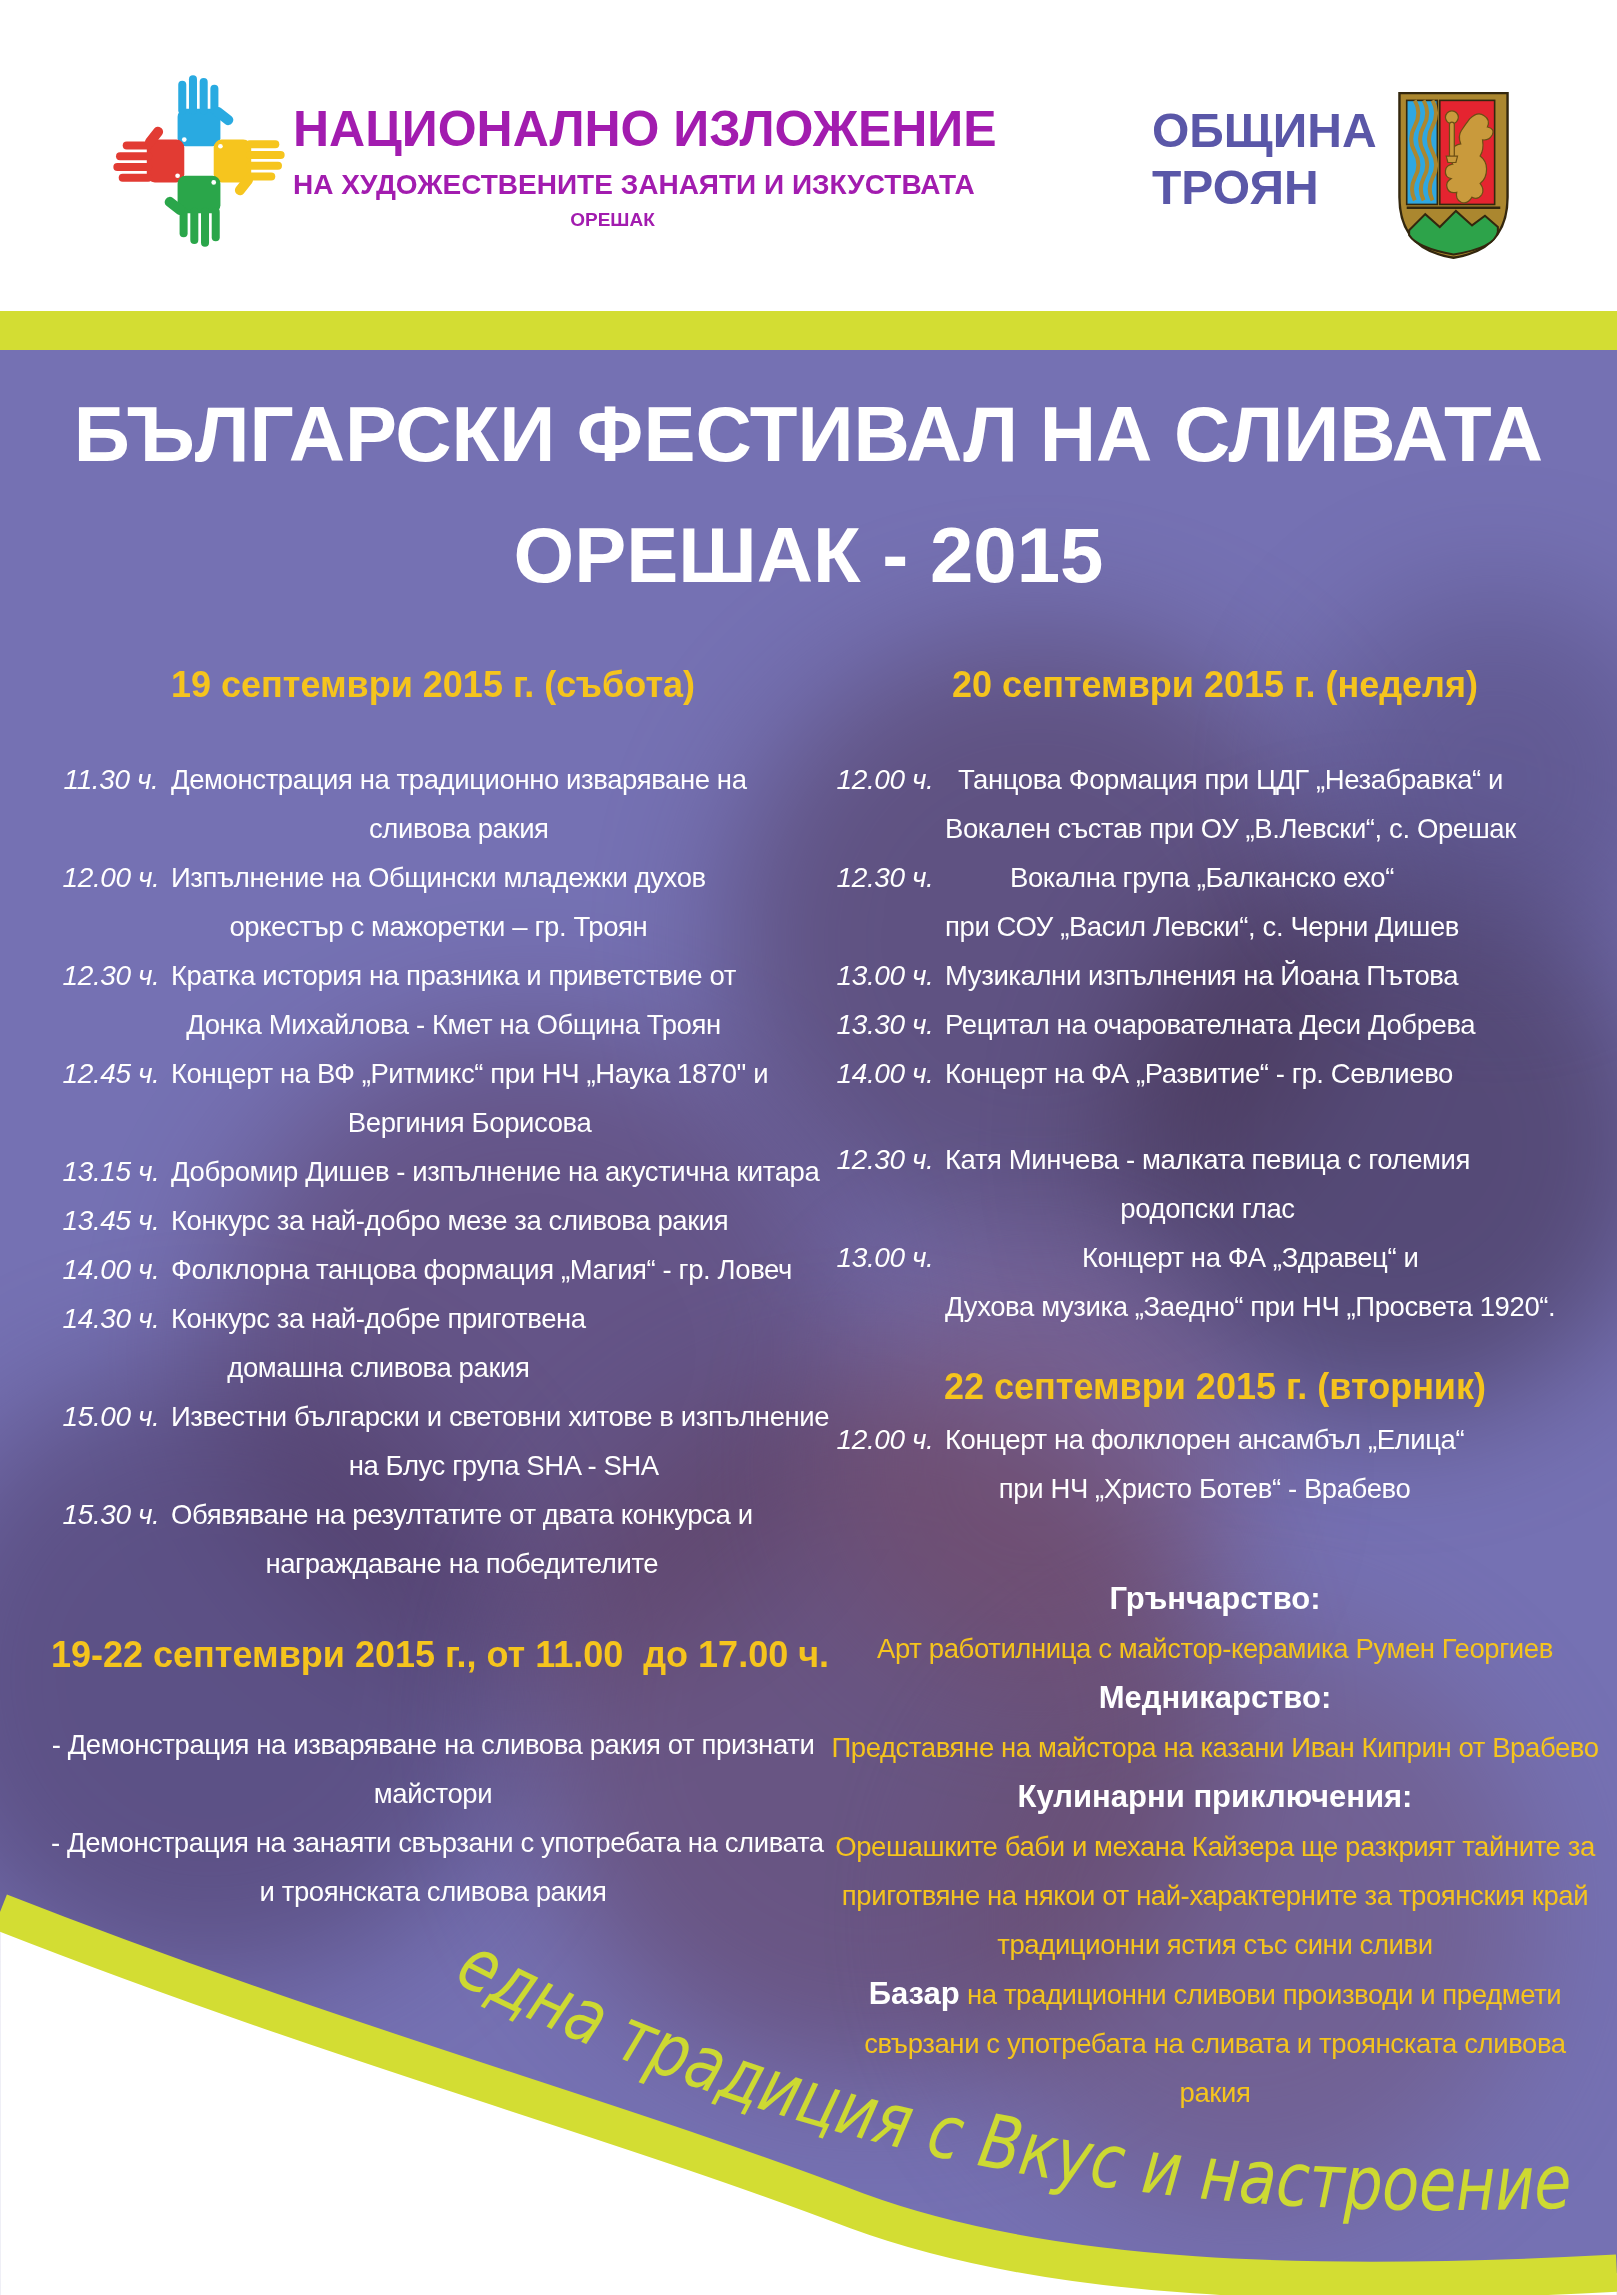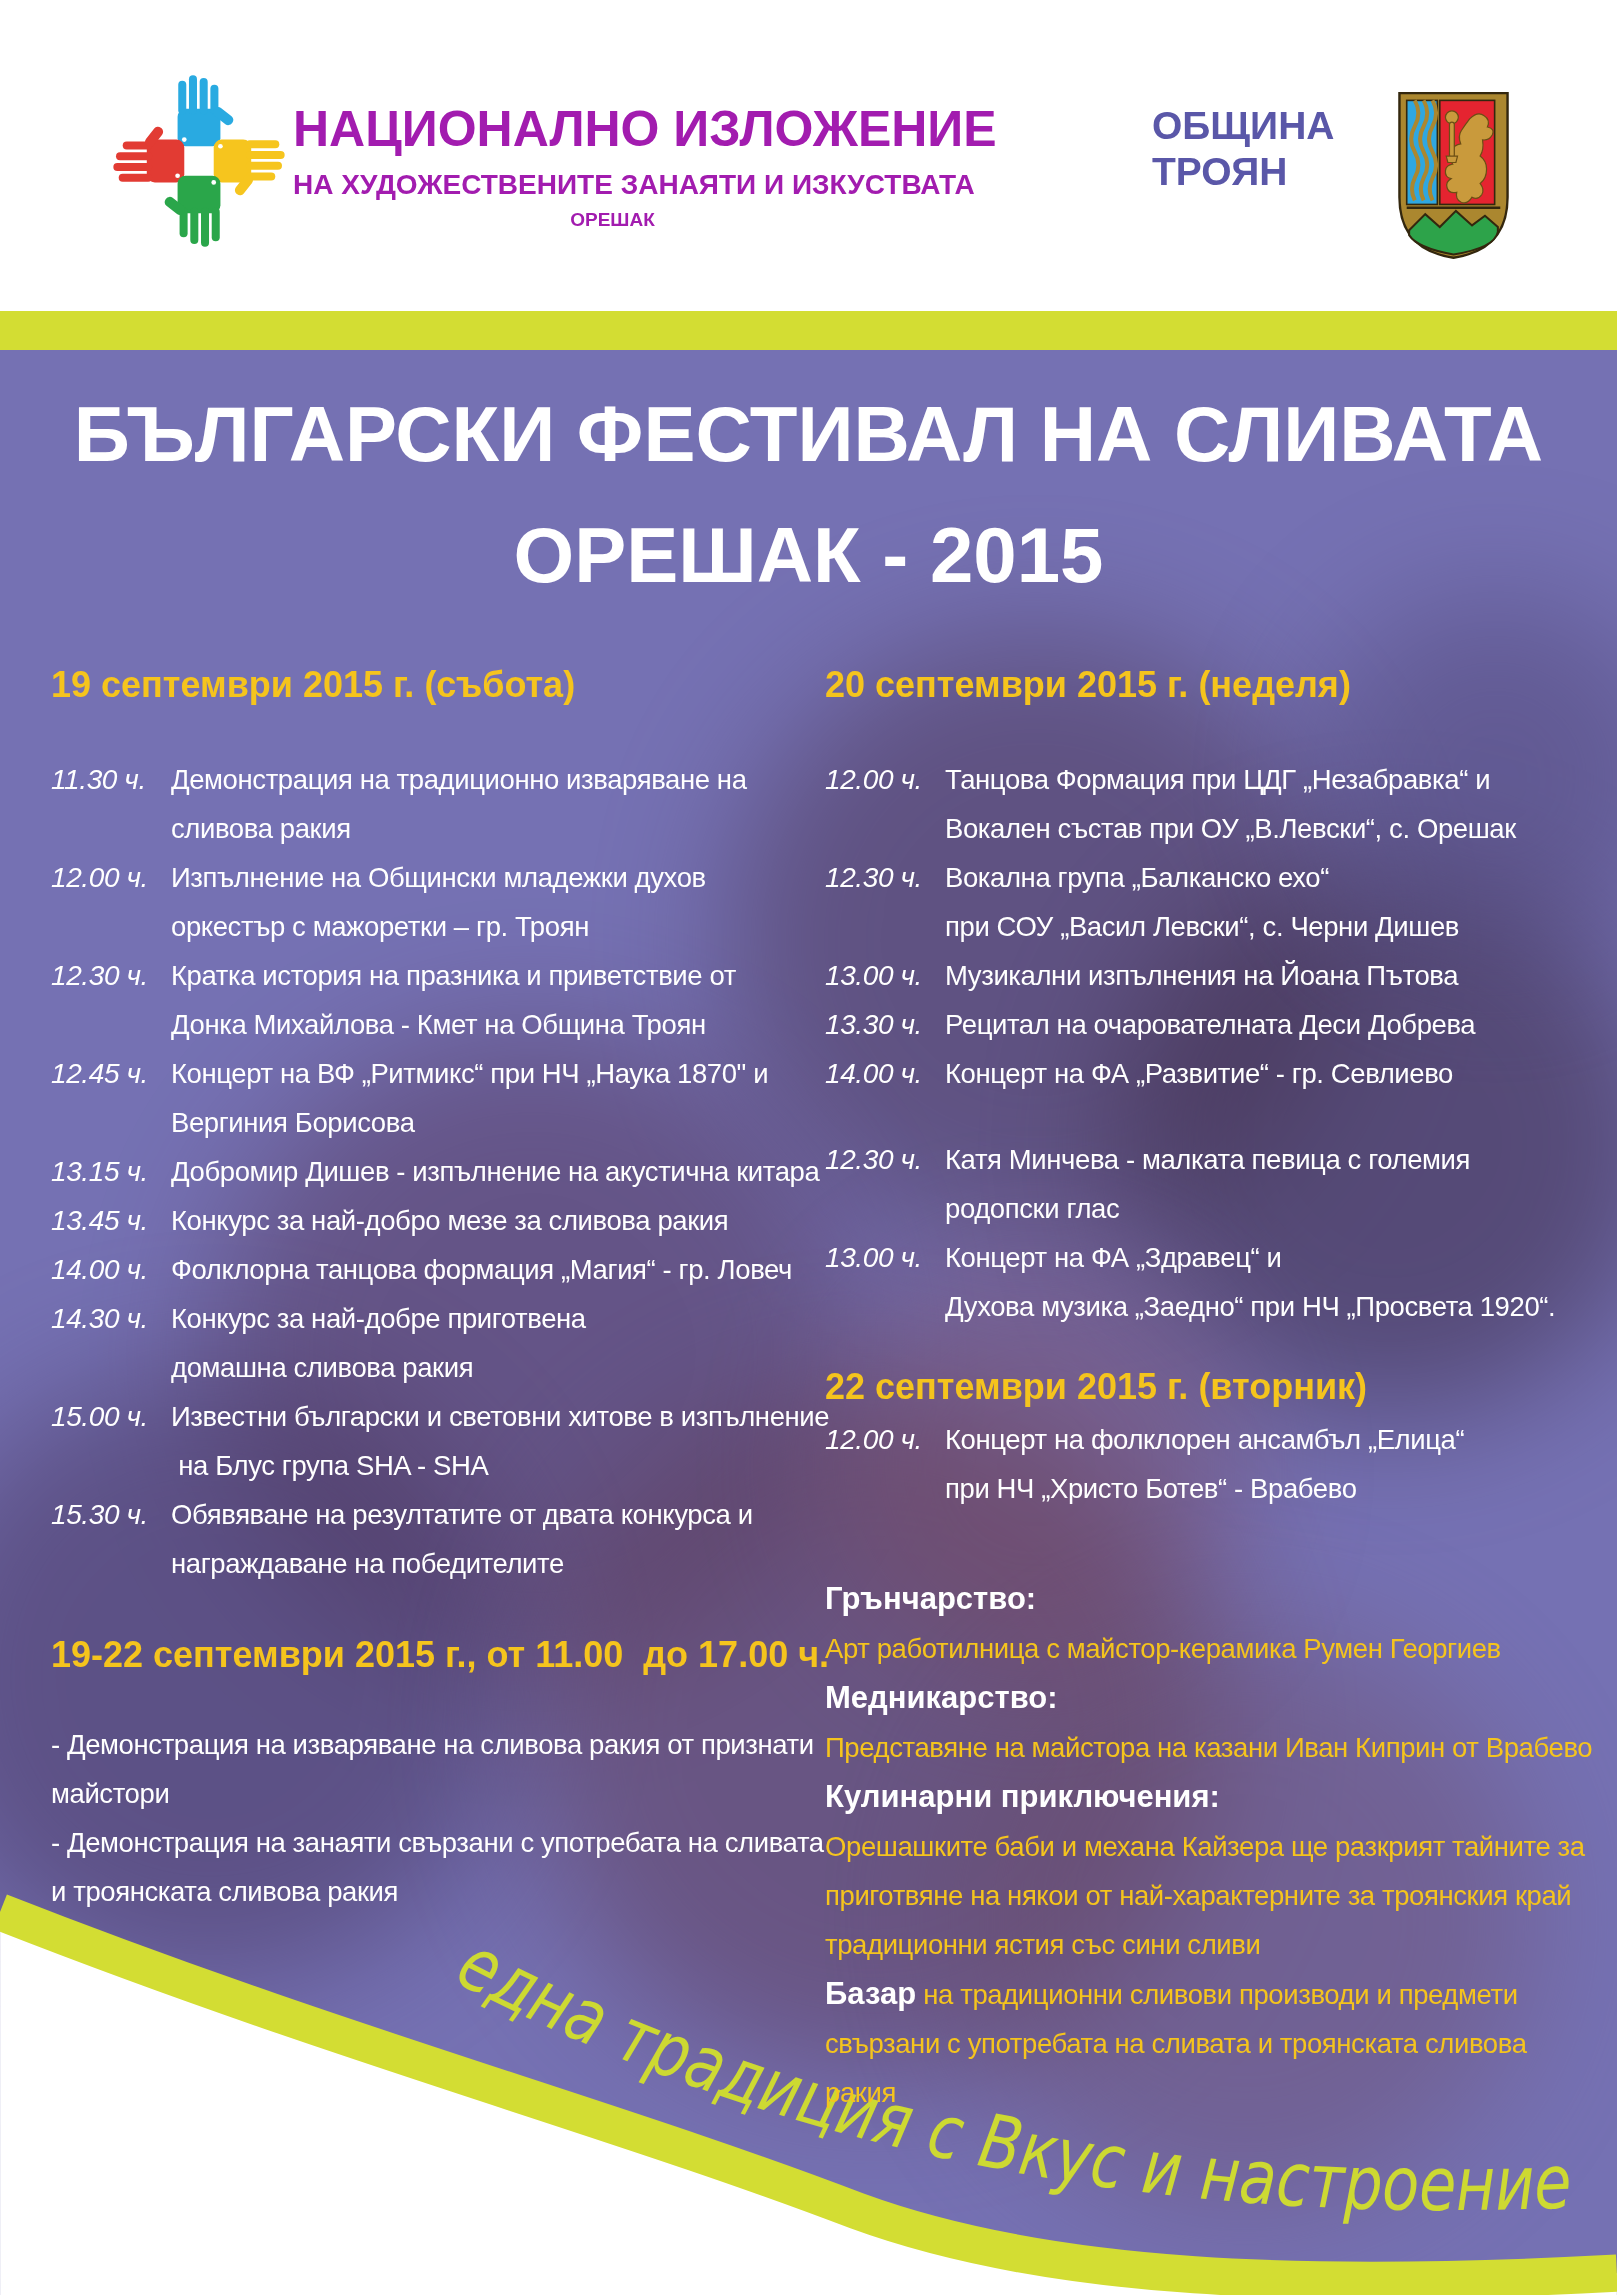--- a/index.html
+++ b/index.html
@@ -7,34 +7,34 @@
     position:relative; width:1617px; height:2295px; overflow:hidden;
     background:#ffffff; font-family:"Liberation Sans", sans-serif;
   }
   
   .top-header{position:absolute;left:0;top:0;width:1617px;height:311px;background:#fff;z-index:5;}
   .logo-hands{position:absolute;left:112px;top:74px;width:174px;height:174px;}
   .logo-text{position:absolute;left:293px;top:103px;width:647px;color:#a21caf;}
   .logo-title{font-size:50px;font-weight:bold;letter-spacing:0;line-height:1.05;white-space:nowrap;}
   .logo-subtitle{font-size:28px;font-weight:bold;margin-top:13px;white-space:nowrap;}
   .logo-place{font-size:19px;font-weight:bold;margin-top:8px;text-align:center;width:639px;}
-  .muni{position:absolute;left:1152px;top:103px;color:#5a57a8;font-weight:bold;font-size:39px;line-height:1.18;}
+  .muni{position:absolute;left:1152px;top:103px;color:#5a57a8;font-weight:bold;font-size:48px;line-height:1.18;}
   .coa{position:absolute;left:1393px;top:87px;width:121px;height:176px;}
   
   .lime-band{position:absolute;left:0;top:311px;width:1617px;height:39px;background:#d3dd33;z-index:5;}
   
   .purple{position:absolute;left:0;top:350px;width:1617px;height:1945px;background:#7571b3;overflow:hidden;}
   .photo{position:absolute;inset:0;z-index:1;}
   .blob{position:absolute;border-radius:50%;filter:blur(65px);}
   .overlay-svg{position:absolute;left:0;top:-350px;width:1617px;height:2295px;z-index:2;}
   .content{position:absolute;inset:0;z-index:3;}
   .main-title{position:absolute;left:0;top:24px;width:1617px;margin:0;text-align:center;
     color:#ffffff;font-size:78px;font-weight:bold;line-height:121px;letter-spacing:0px;}
   
-  .col{position:absolute;color:#fff;}
+  .col{position:absolute;color:#fff;text-align:center;}
   .col-left{left:51px;top:315px;width:764px;}
   .col-right{left:825px;top:315px;width:780px;}
   .day-header{margin:0 0 50px 0;font-size:36px;font-weight:bold;color:#f5c41d;line-height:40px;white-space:pre;}
   .event{display:flex;align-items:flex-start;}
   .time{flex:0 0 120px;font-size:28px;line-height:49px;letter-spacing:-0.4px;font-style:italic;}
   .etext{font-size:27.5px;line-height:49px;letter-spacing:-0.4px;white-space:pre;}
   .period{margin-top:47px;}
   .period .day-header{margin-bottom:45px;}
   .period-item{margin:0;font-size:27.5px;line-height:49px;letter-spacing:-0.4px;white-space:pre;}
   .crafts{margin-top:61px;}

